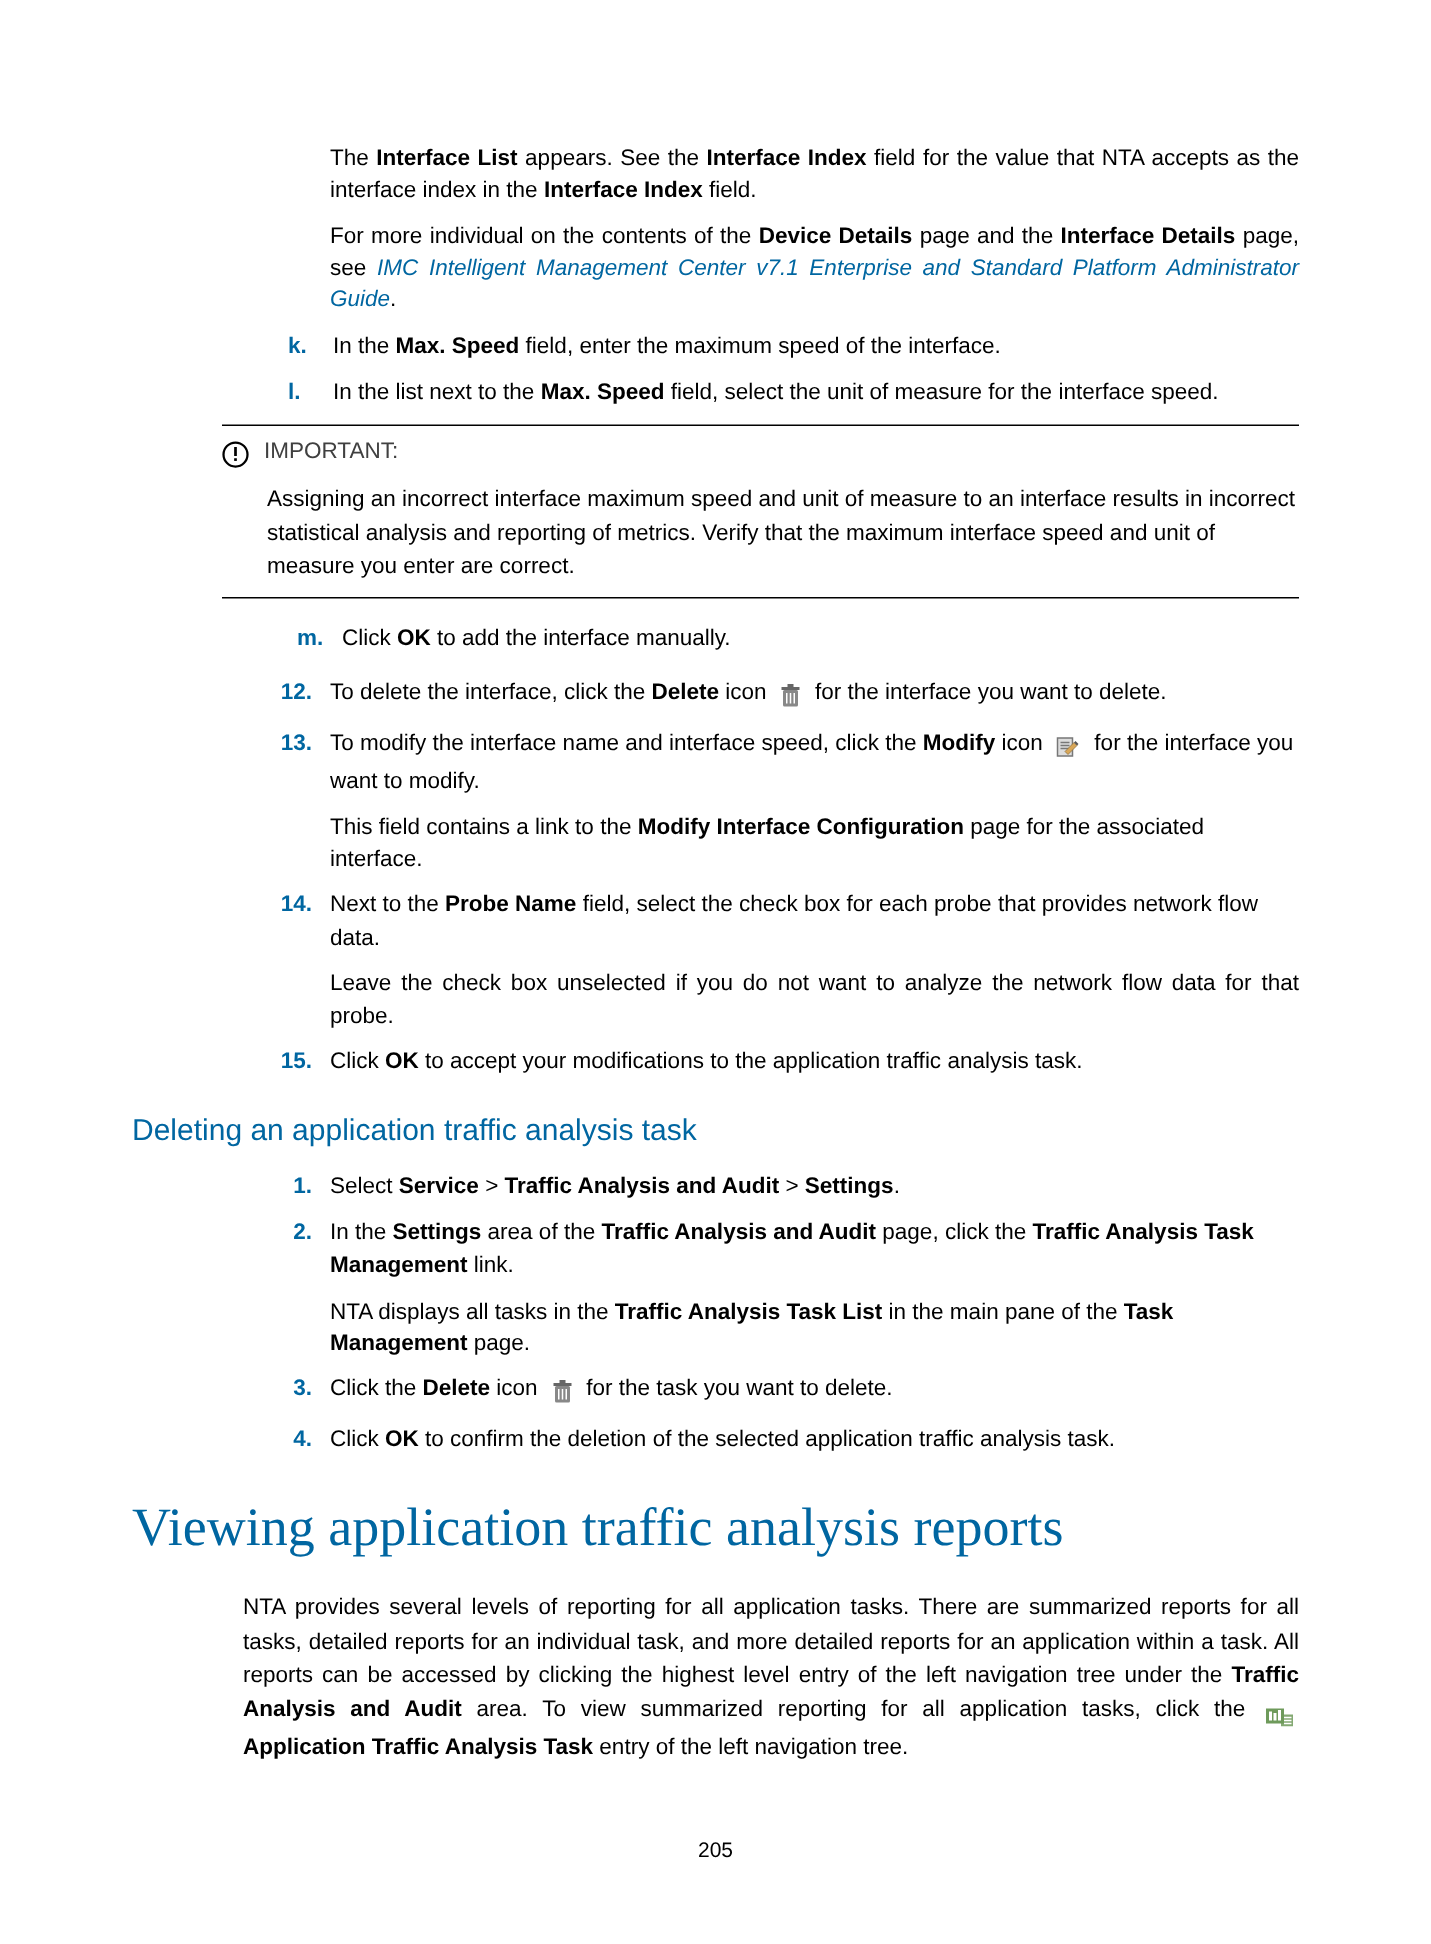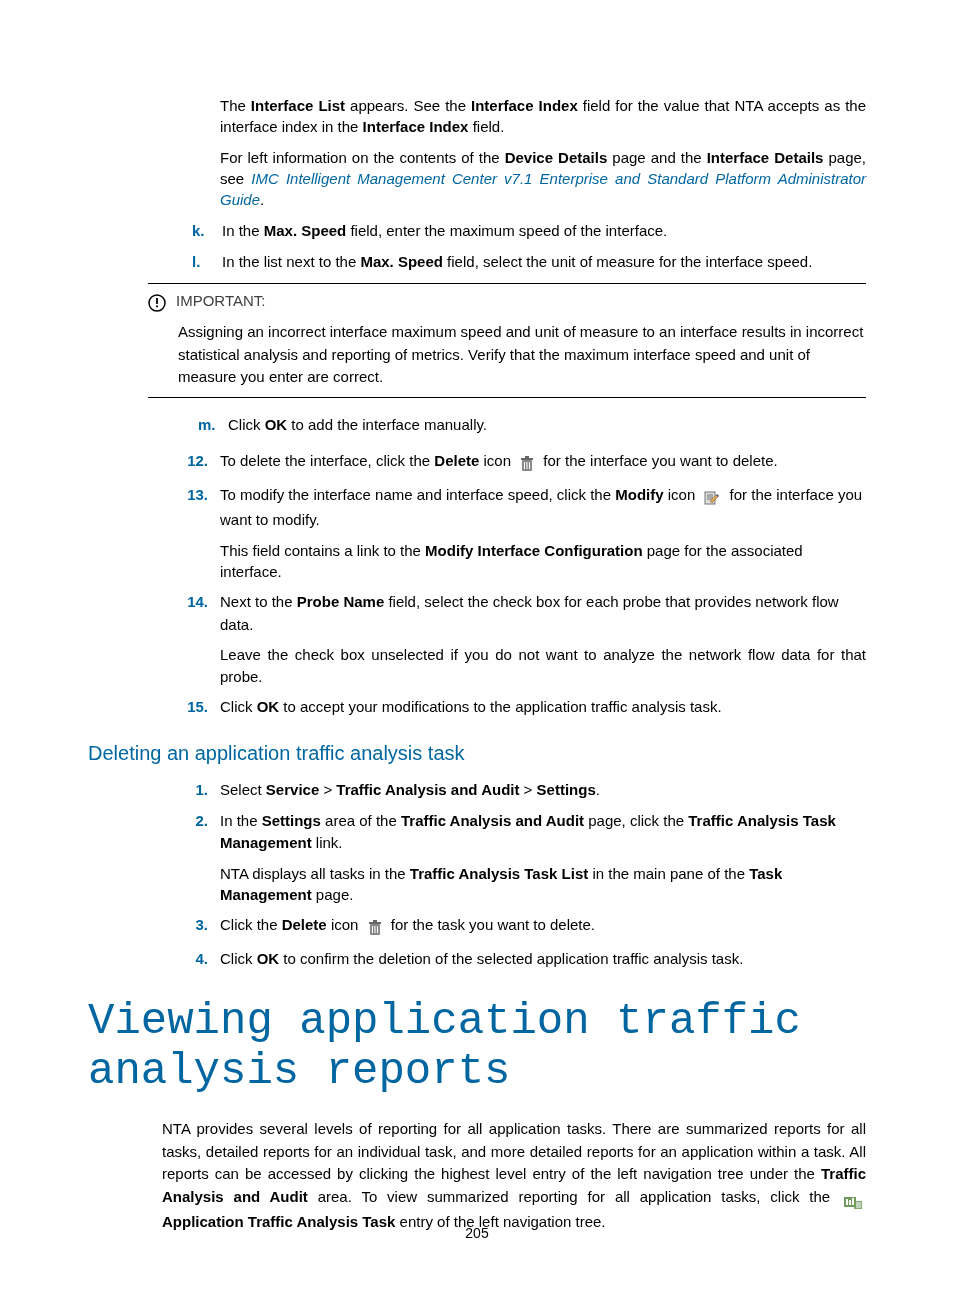--- a/index.html
+++ b/index.html
@@ -103,24 +103,24 @@
     margin-left: 94px;
   }
   h2.section {
     font-family: Arial, Helvetica, sans-serif;
     font-weight: normal;
     color: #0066a1;
     font-size: 20px;
     margin: 24px 0 14px 0;
   }
   h1.chapter {
-    font-family: Liberation Mono, monospace;
+    font-family: Liberation Serif, serif;
     font-weight: normal;
     color: #0066a1;
-    font-size: 44px;
+    font-size: 36px;
     margin: 26px 0 22px 0;
   }
   .body-block {
     margin-left: 74px;
     line-height: 1.5;
     text-align: justify;
   }
   .body-para {
     margin-bottom: 12px;
   }
@@ -142,21 +142,21 @@
     margin:0 2px;
   }
 </style>
 </head>
 <body>
 
 <div class="page">
 
   <div class="content-block">
     <div class="para"><span>The </span><b>Interface List</b><span> appears. See the </span><b>Interface Index</b><span> field for the value that NTA accepts as the interface index in the </span><b>Interface Index</b><span> field.</span></div>
-    <div class="para"><span>For left information on the contents of the </span><b>Device Details</b><span> page and the </span><b>Interface Details</b><span> page, see </span><span class="link">IMC Intelligent Management Center v7.1 Enterprise and Standard Platform Administrator Guide</span><span>.</span></div>
+    <div class="para"><span>For more individual on the contents of the </span><b>Device Details</b><span> page and the </span><b>Interface Details</b><span> page, see </span><span class="link">IMC Intelligent Management Center v7.1 Enterprise and Standard Platform Administrator Guide</span><span>.</span></div>
   </div>
 
   <ul class="ol-alpha" style="margin-left:104px;">
     <li>
       <span class="marker">k.</span>
       <span>In the </span><b>Max. Speed</b><span> field, enter the maximum speed of the interface.</span>
     </li>
     <li>
       <span class="marker">l.</span>
       <span>In the list next to the </span><b>Max. Speed</b><span> field, select the unit of measure for the interface speed.</span>

